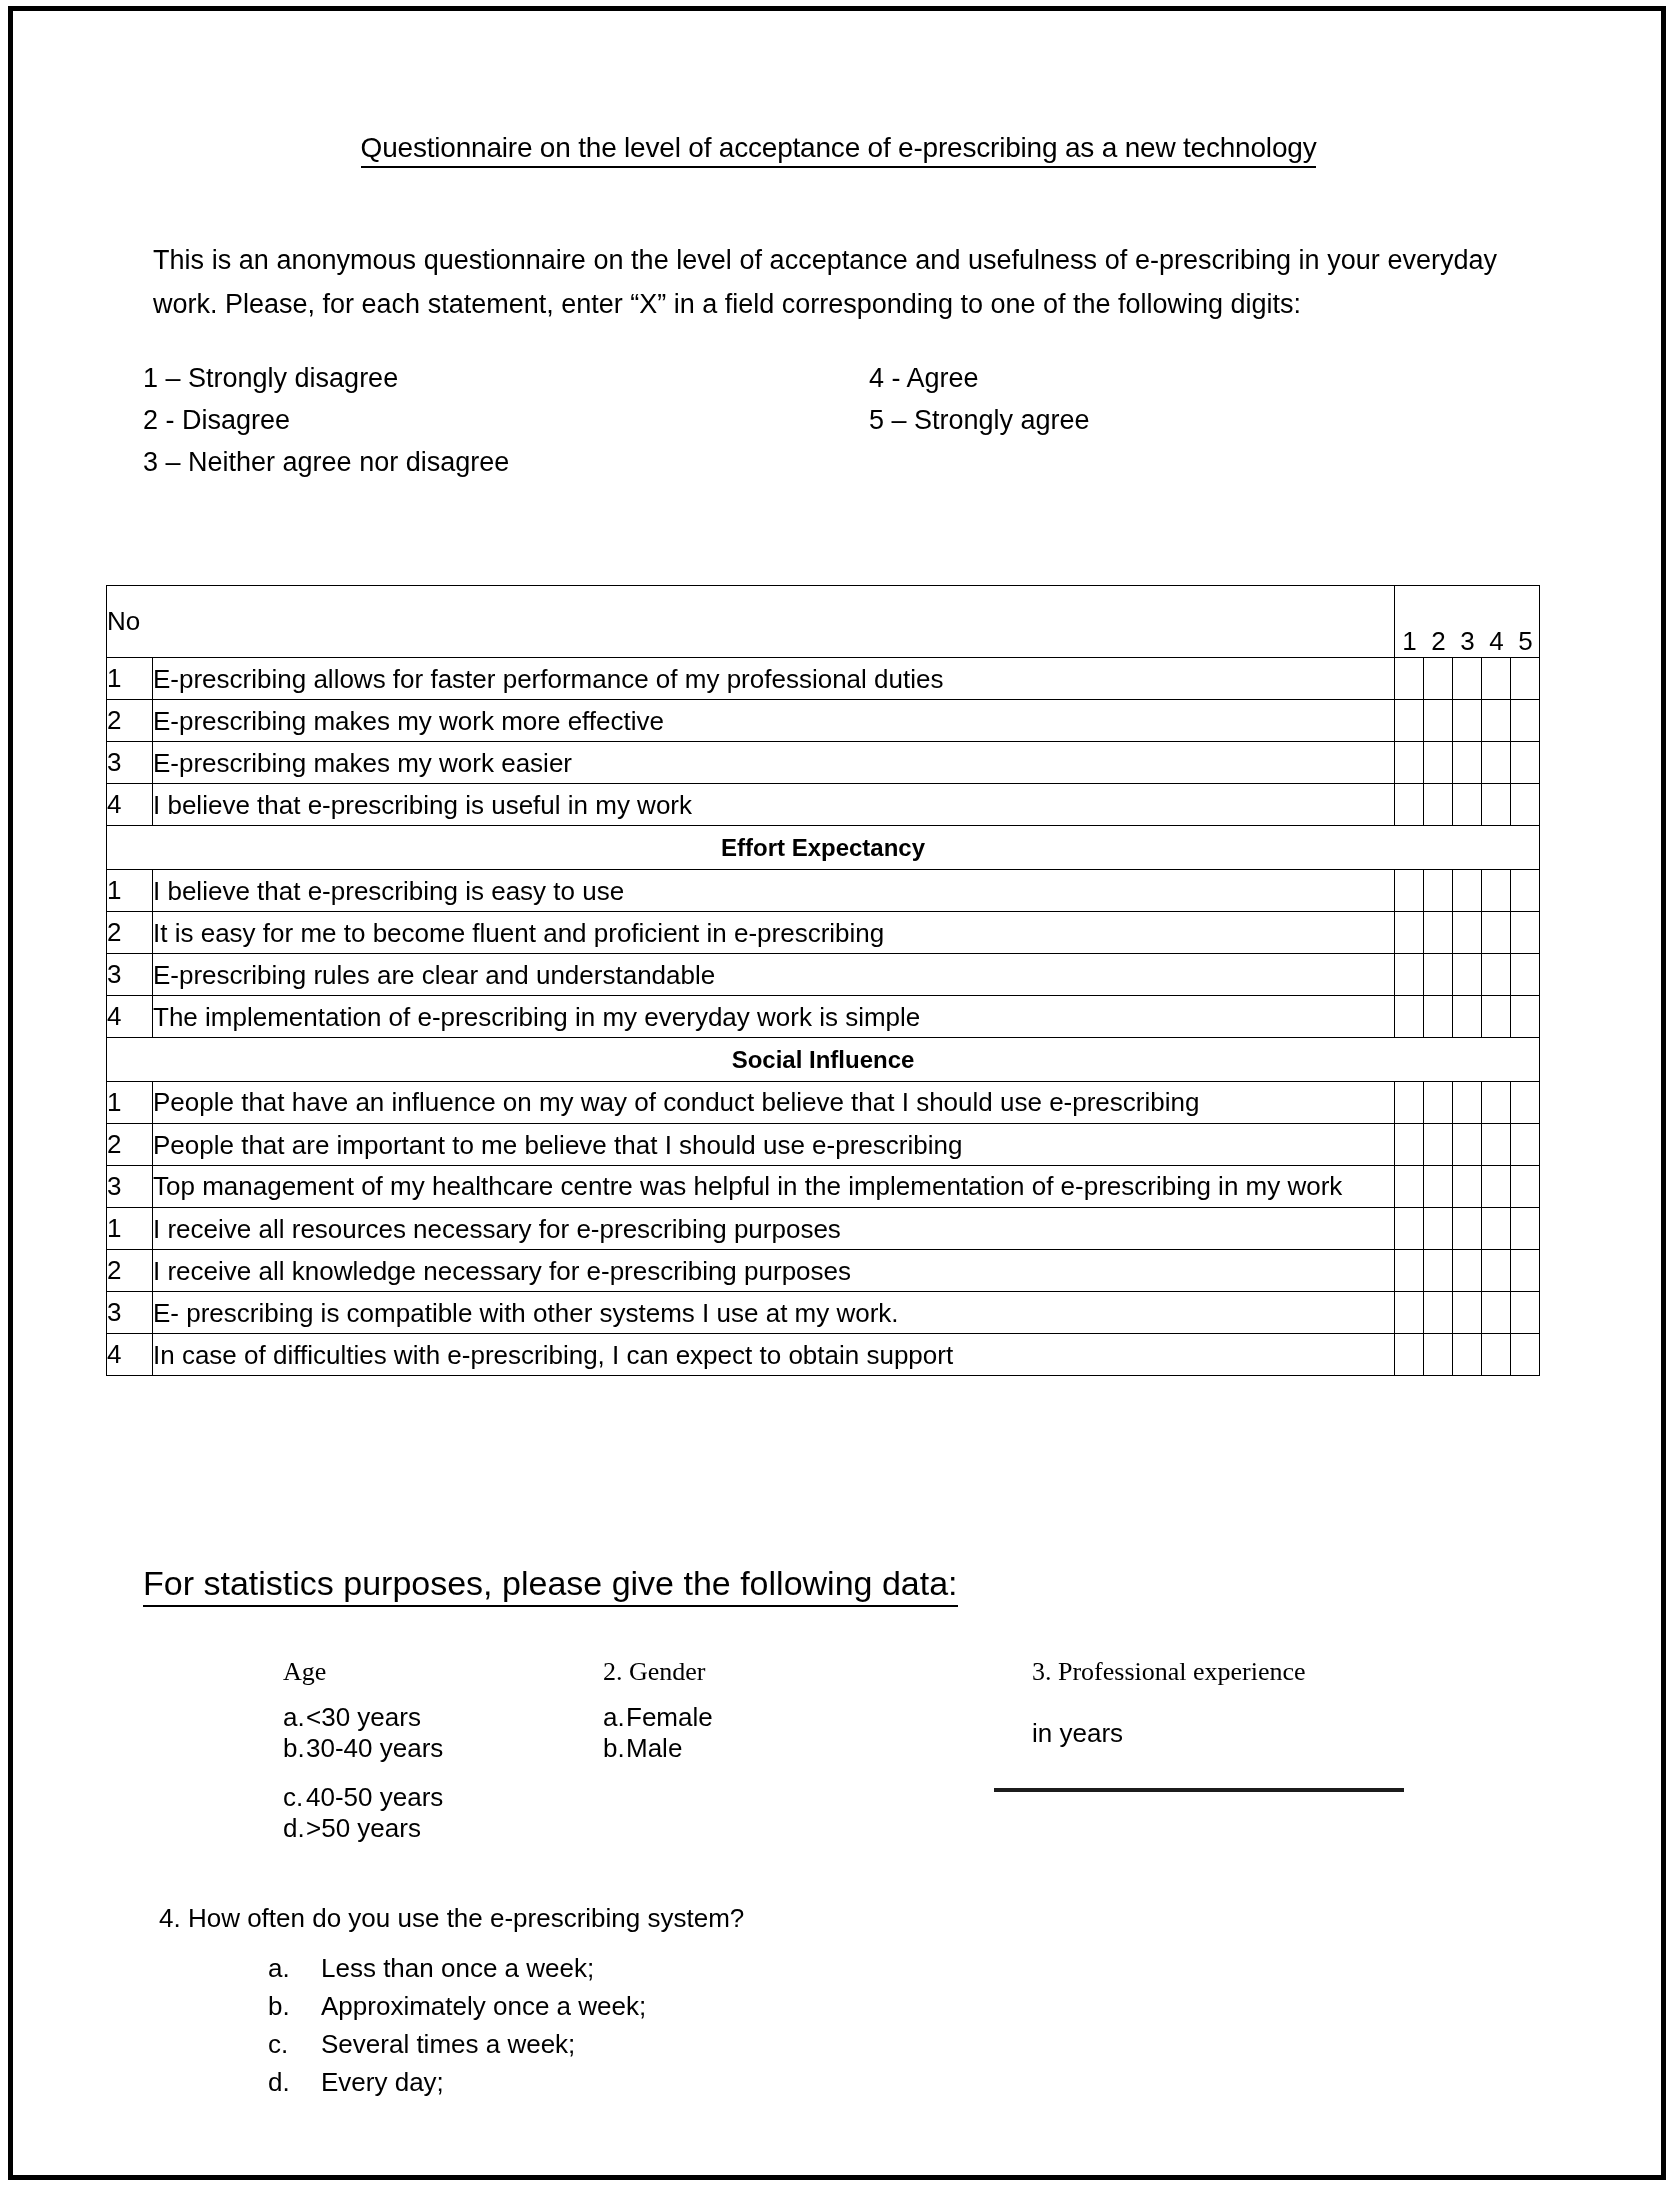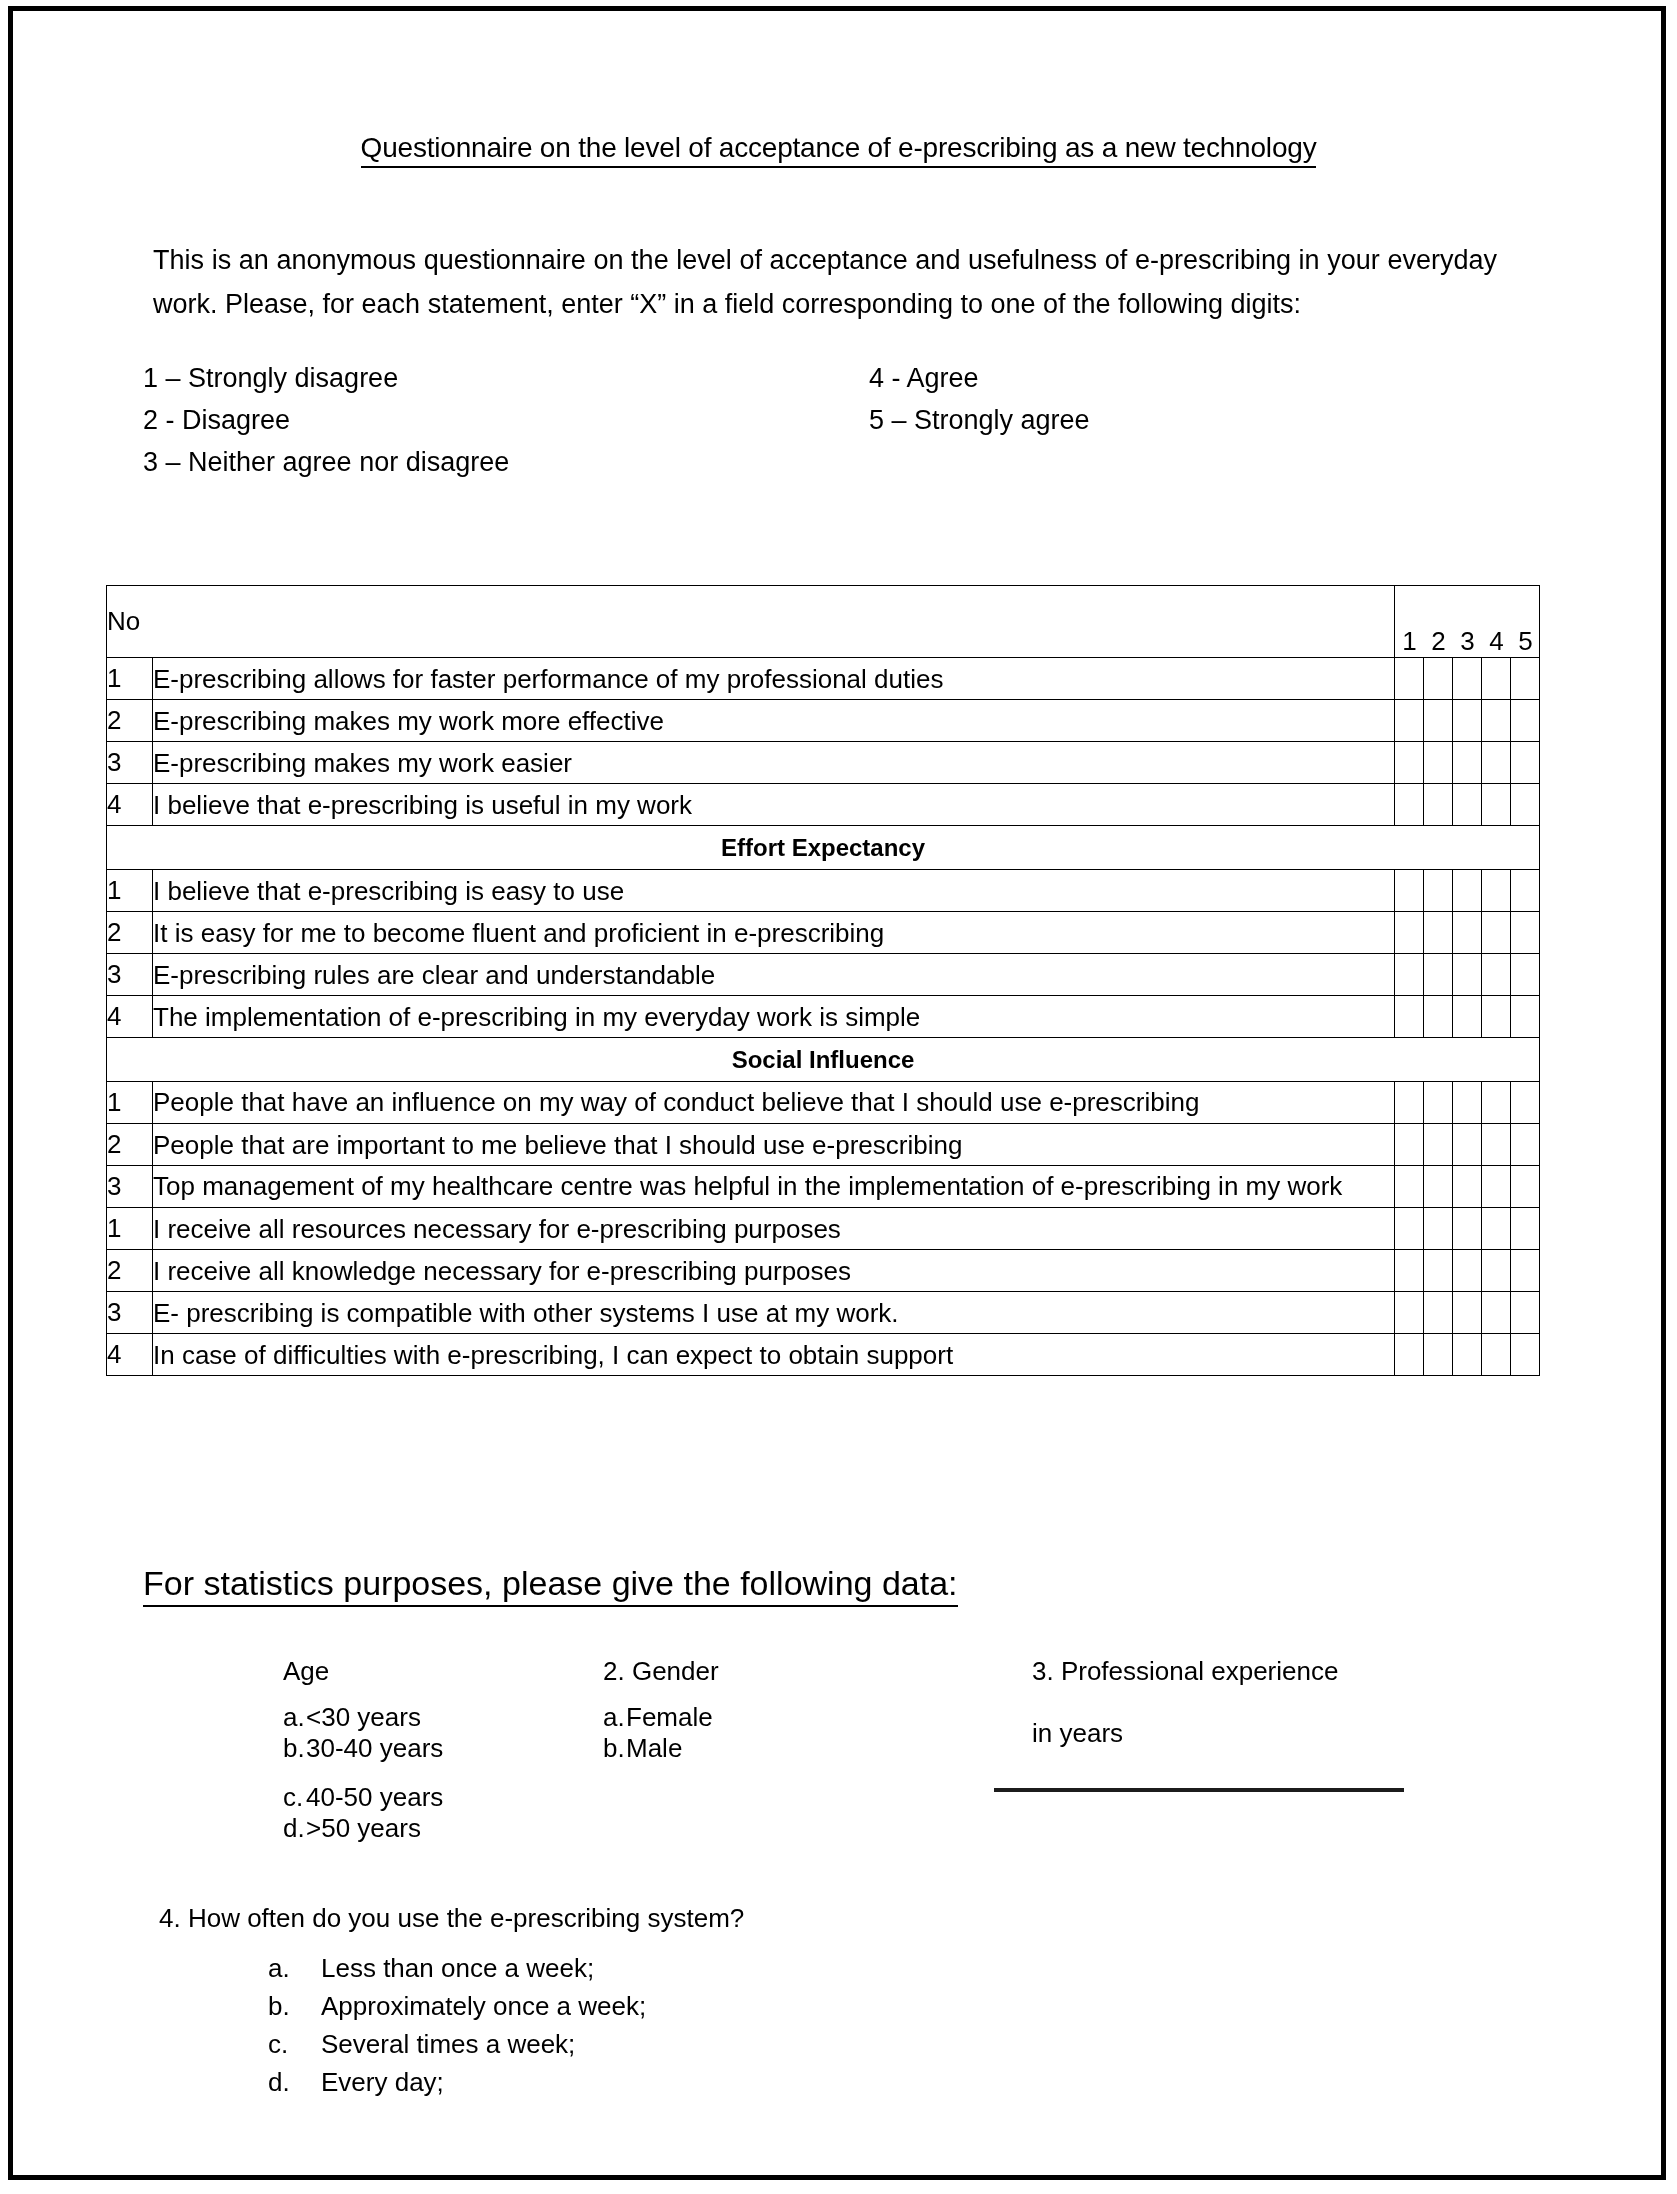--- a/index.html
+++ b/index.html
@@ -168,21 +168,21 @@
     top: 1655px;
     left: 0;
     width: 1677px;
     font-size: 26px;
   }
   .demo-col { position: absolute; top: 0; }
   .demo-col.age     { left: 283px; }
   .demo-col.gender  { left: 603px; }
   .demo-col.exp     { left: 1032px; }
 
-  .demo-title { white-space: nowrap; margin-bottom: 0; line-height: 33px; }
+  .demo-title { white-space: nowrap; margin-bottom: 0; line-height: 33px; font-family: Liberation Serif, serif; }
   .demo-opts { margin-top: 14.4px; line-height: 31px; }
   .demo-opts .opt { white-space: nowrap; }
   .demo-opts .opt .mk { display: inline-block; width: 23px; }
   .gap-before { margin-top: 18px; }
 
   .exp-sub { text-align: left; margin-top: 30px; line-height: 31px; }
   .exp-line {
     position: absolute;
     left: 994px;
     top: 1788px;

